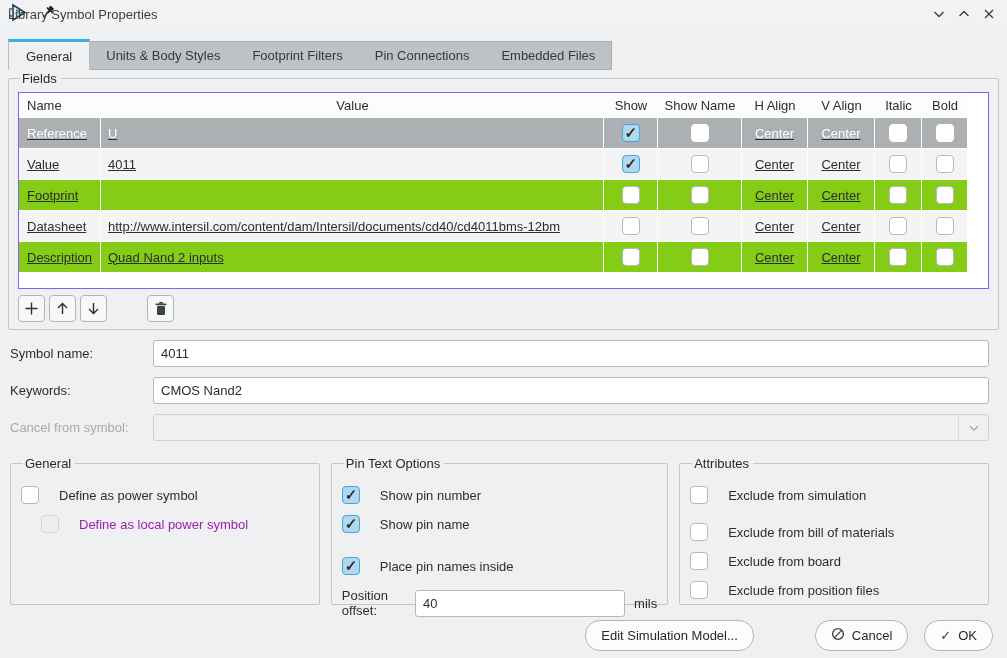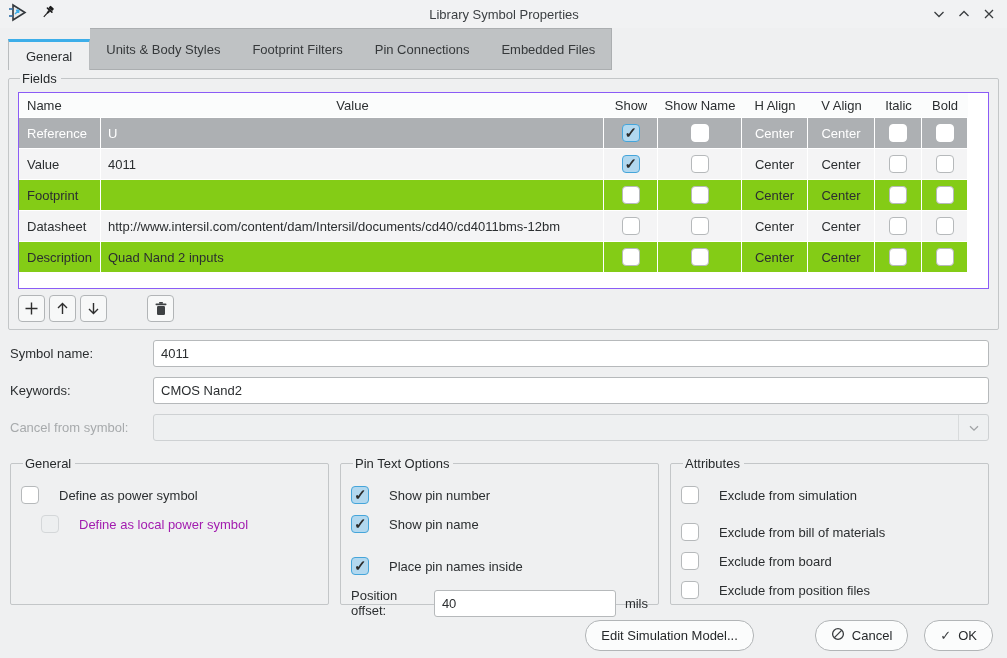--- a/index.html
+++ b/index.html
@@ -5,42 +5,42 @@
   * { box-sizing: border-box; }
   html,body { margin:0; padding:0; }
   body {
     width:1007px; height:658px; overflow:hidden;
     background:#eff0f1; color:#2b2e30;
     font-family:"Liberation Sans", sans-serif; font-size:13px;
   }
   
   .titlebar { height:28px; display:flex; align-items:center; position:relative; background:#f1f2f3; }
   .titlebar .lefticons { display:flex; align-items:center; gap:12px; padding-left:8px; }
-  .win-title { position:absolute; left:1px; right:0; text-align:center; color:#3b3f42; pointer-events:none; }
+  .win-title { position:absolute; left:8px; right:0; color:#3b3f42; pointer-events:none; }
   .winctrls { margin-left:auto; display:flex; align-items:center; gap:13px; padding-right:12px; }
   .winctrls svg { display:block; }
   
   .tabbar { display:flex; align-items:flex-end; height:31px; margin:11px 0 0 8px; }
   .tab-active {
     display:flex; align-items:center; height:31px; padding:0 17px;
     background:#eff0f1; border:1px solid #b9bcbe; border-bottom:none;
     border-top:3px solid #3daee9; position:relative; z-index:2;
   }
-  .tab-strip { display:flex; height:42px; background:#bfc2c4; border:1px solid #abaeb0; border-left:none; align-items:center; }
+  .tab-strip { display:flex; height:29px; background:#bfc2c4; border:1px solid #abaeb0; border-left:none; align-items:center; }
   .tab { padding:0 16px; color:#36393b; height:100%; display:flex; align-items:center; }
   
   fieldset { border:1px solid #c3c6c8; border-radius:2px; margin:0; padding:0; }
   legend { padding:0 4px 0 2px; margin-left:2px; color:#26292b; }
   .fields-box { margin:1px 8px 0 8px; padding:6px 9px 7px 9px; }
   
   .gridtable { border:1px solid #8b5cf6; background:#fff; height:197px; overflow:hidden; }
   .trow { display:grid; grid-template-columns:82px 1fr 54px 84px 66px 67px 47px 46px 20px; }
   .thead { height:25px; background:#fbfcfc; }
   .thead .cell { line-height:25px; border-right:none; font-weight:normal; }
-  .tbody-row { height:31px; }
+  .tbody-row { height:31px;text-decoration:underline; }
   .cell { overflow:hidden; white-space:nowrap; border-right:1px solid #fff; border-bottom:1px solid #fff; display:flex; align-items:center; }
   .cell.name { padding-left:8px; }
   .cell.value { padding-left:7px; }
   .cell.center { justify-content:center; }
   .cell.gutter { background:#fff !important; border:none; }
   .row-plain  .cell { background:#84cc16; }
   .row-stripe .cell { background:#f4f4f5; }
   .row-selected .cell { background:#adb0b3; color:#ffffff; }
   
   .cb { width:18px; height:18px; border-radius:4px; position:relative; flex:none; }
@@ -69,21 +69,21 @@
   
   .groupsrow { display:flex; gap:11px; margin:15px 18px 0 10px; }
   .group { flex:1; height:149px; padding:4px 10px 0 10px; }
   .checkline { display:flex; align-items:center; gap:20px; margin-top:11px; }
   .checkline .cl-label { color:#2b2e30; }
   .checkline.disabled .cl-label { color:#a21caf; }
   .indent { margin-left:20px; }
   .gap-lg { margin-top:24px; }
   .gap-md { margin-top:19px; }
   .offsetrow { display:flex; align-items:center; margin-top:13px; }
-  .offsetrow .textinput { flex:none; width:182px; margin-left:27px; }
+  .offsetrow .textinput { flex:none; width:210px; margin-left:27px; }
   .unit { margin-left:9px; }
   
   .footer { display:flex; align-items:center; justify-content:flex-end; margin:15px 14px 0 0; }
   .btn { height:31px; border:1px solid #b2b5b7; border-radius:15px; background:#fbfcfc; padding:0 15px;
          display:flex; align-items:center; gap:7px; font:inherit; color:#26292b; }
   .btn.editsim { margin-right:61px; }
   .btn.cancel { margin-right:16px; }
   .checkglyph { font-size:13px; color:#3a3d3f; }
   svg { flex:none; }
 </style>

